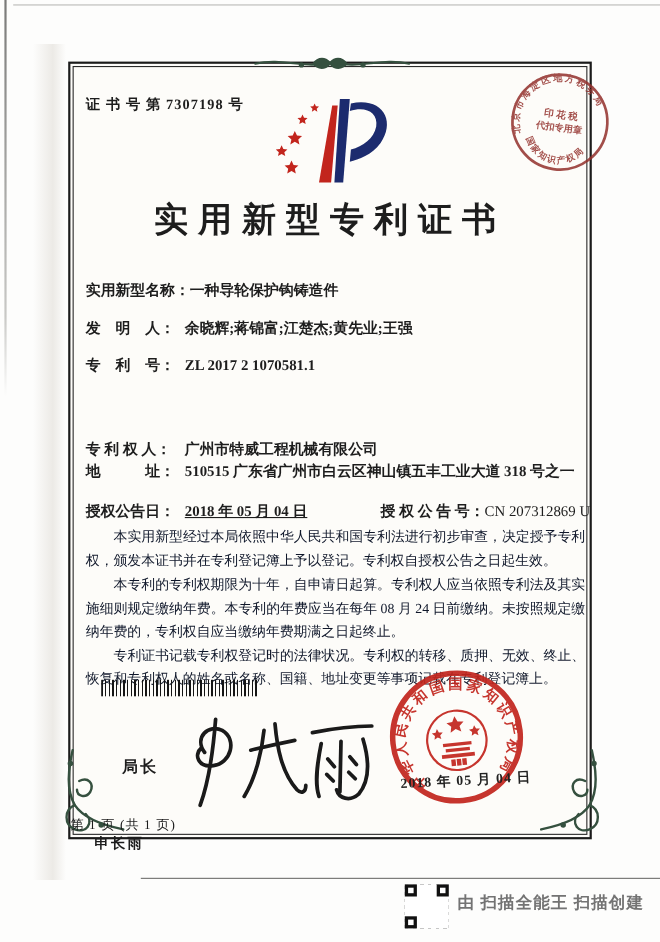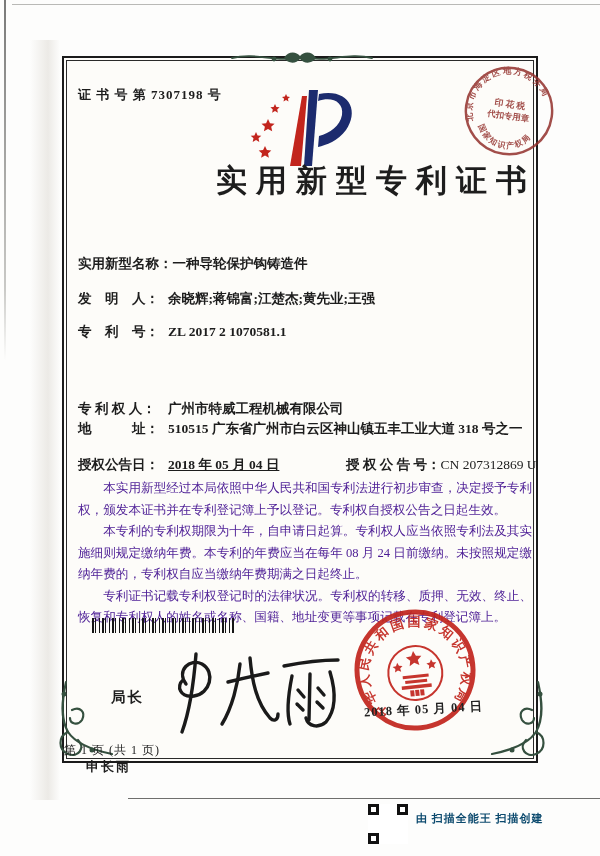--- a/index.html
+++ b/index.html
@@ -18,29 +18,29 @@
 
   
   .frame{
     left:62px;top:56px;width:476px;height:707px;box-sizing:border-box;
     border:2px solid #1b1b1b;background:#fdfcf9;
   }
   .frame-inner{position:absolute;inset:2px;border:1px solid #2a2a2a;pointer-events:none;}
 
   .cert-no{left:14px;top:28px;font-size:13px;font-weight:bold;letter-spacing:1px;}
 
-  .title{left:0;top:102px;width:100%;text-align:right;font-size:31px;font-weight:bold;letter-spacing:9px;}
+  .title{left:0;top:121px;width:100%;text-align:center;font-size:31px;font-weight:bold;letter-spacing:9px;}
 
   .frow{left:14px;width:454px;font-size:13.5px;line-height:21px;}
   .flabel{font-weight:bold;display:inline-block;min-width:90px;}
   .fvalue{font-weight:bold;}
   .fvalue.plain{font-weight:600;}
   .grant-no{position:absolute;left:268px;top:0;white-space:nowrap;}
 
-  .paras{left:14px;top:420px;width:454px;font-size:12.6px;line-height:21.5px;text-align:justify;color:#4c1d95;}
+  .paras{left:14px;top:420px;width:454px;font-size:12.6px;line-height:21.5px;text-align:justify;color:#0f172a;}
   .paras p{margin:0;text-indent:2em;}
 
   .barcode{
     left:28px;top:560px;width:142px;height:15px;
     background:repeating-linear-gradient(90deg,#151515 0 2px,transparent 2px 3px,#151515 3px 4px,transparent 4px 7px,#151515 7px 8px,transparent 8px 10px);
   }
 
   .director-title{left:22px;top:630px;font-size:14.5px;font-weight:bold;letter-spacing:2px;margin-left:25px;}
   .director-name{left:22px;top:658px;font-size:13px;font-weight:bold;letter-spacing:2px;margin-top:42px;}
   .signature{left:102px;top:592px;width:180px;height:92px;}
@@ -56,21 +56,21 @@
     left:368px;top:804px;width:40px;height:40px;background:#fff;
     background-image:
       repeating-linear-gradient(0deg,#141414 0 3px,transparent 3px 6px),
       repeating-linear-gradient(90deg,#141414 0 3px,transparent 3px 7px);
     background-blend-mode:screen;
   }
   .qr::before,.qr::after,.qr i{content:"";position:absolute;width:11px;height:11px;border:3px solid #111;background:#fff;box-sizing:border-box;}
   .qr::before{left:0;top:0;}
   .qr::after{right:0;top:0;}
   .qr i{left:0;bottom:0;display:block;}
-  .scan-note{left:416px;top:811px;font-size:11px;color:#0c4a6e;font-weight:bold;letter-spacing:1px;}
+  .scan-note{left:416px;top:811px;font-size:15px;color:#737373;font-weight:bold;letter-spacing:1px;}
 
   .flourish{color:#35503f;}
 </style>
 </head>
 <body>
 
 <div class="abs scan-top-line"></div>
 <div class="abs scan-left-line"></div>
 <div class="abs page-shade"></div>
 

